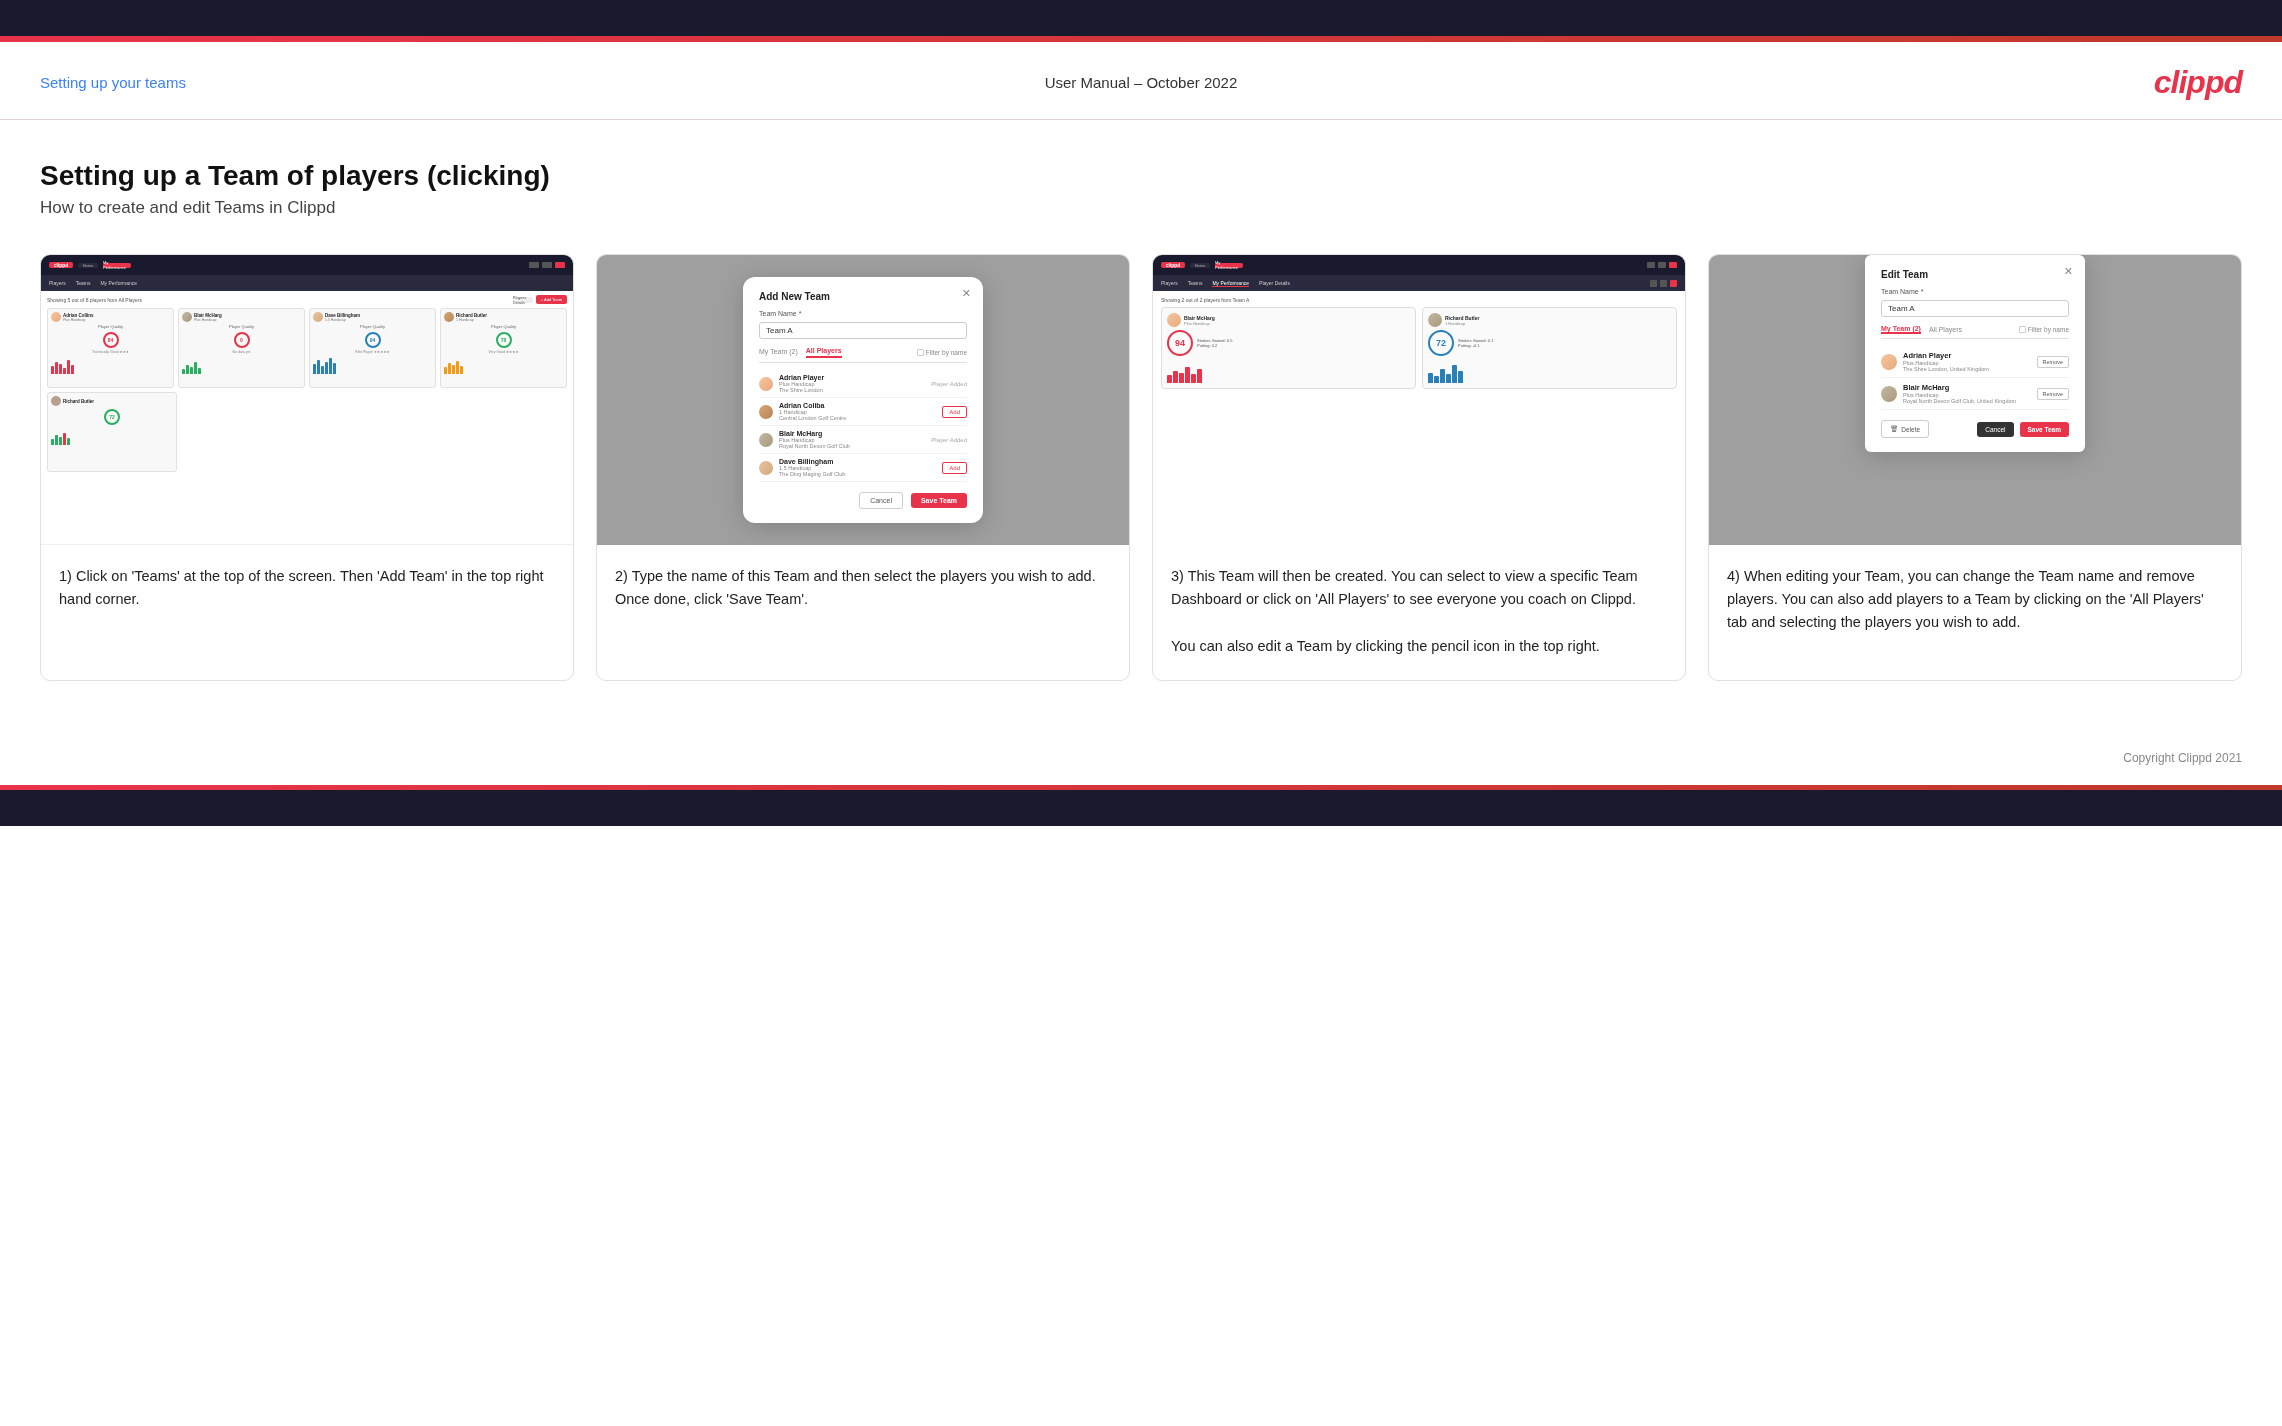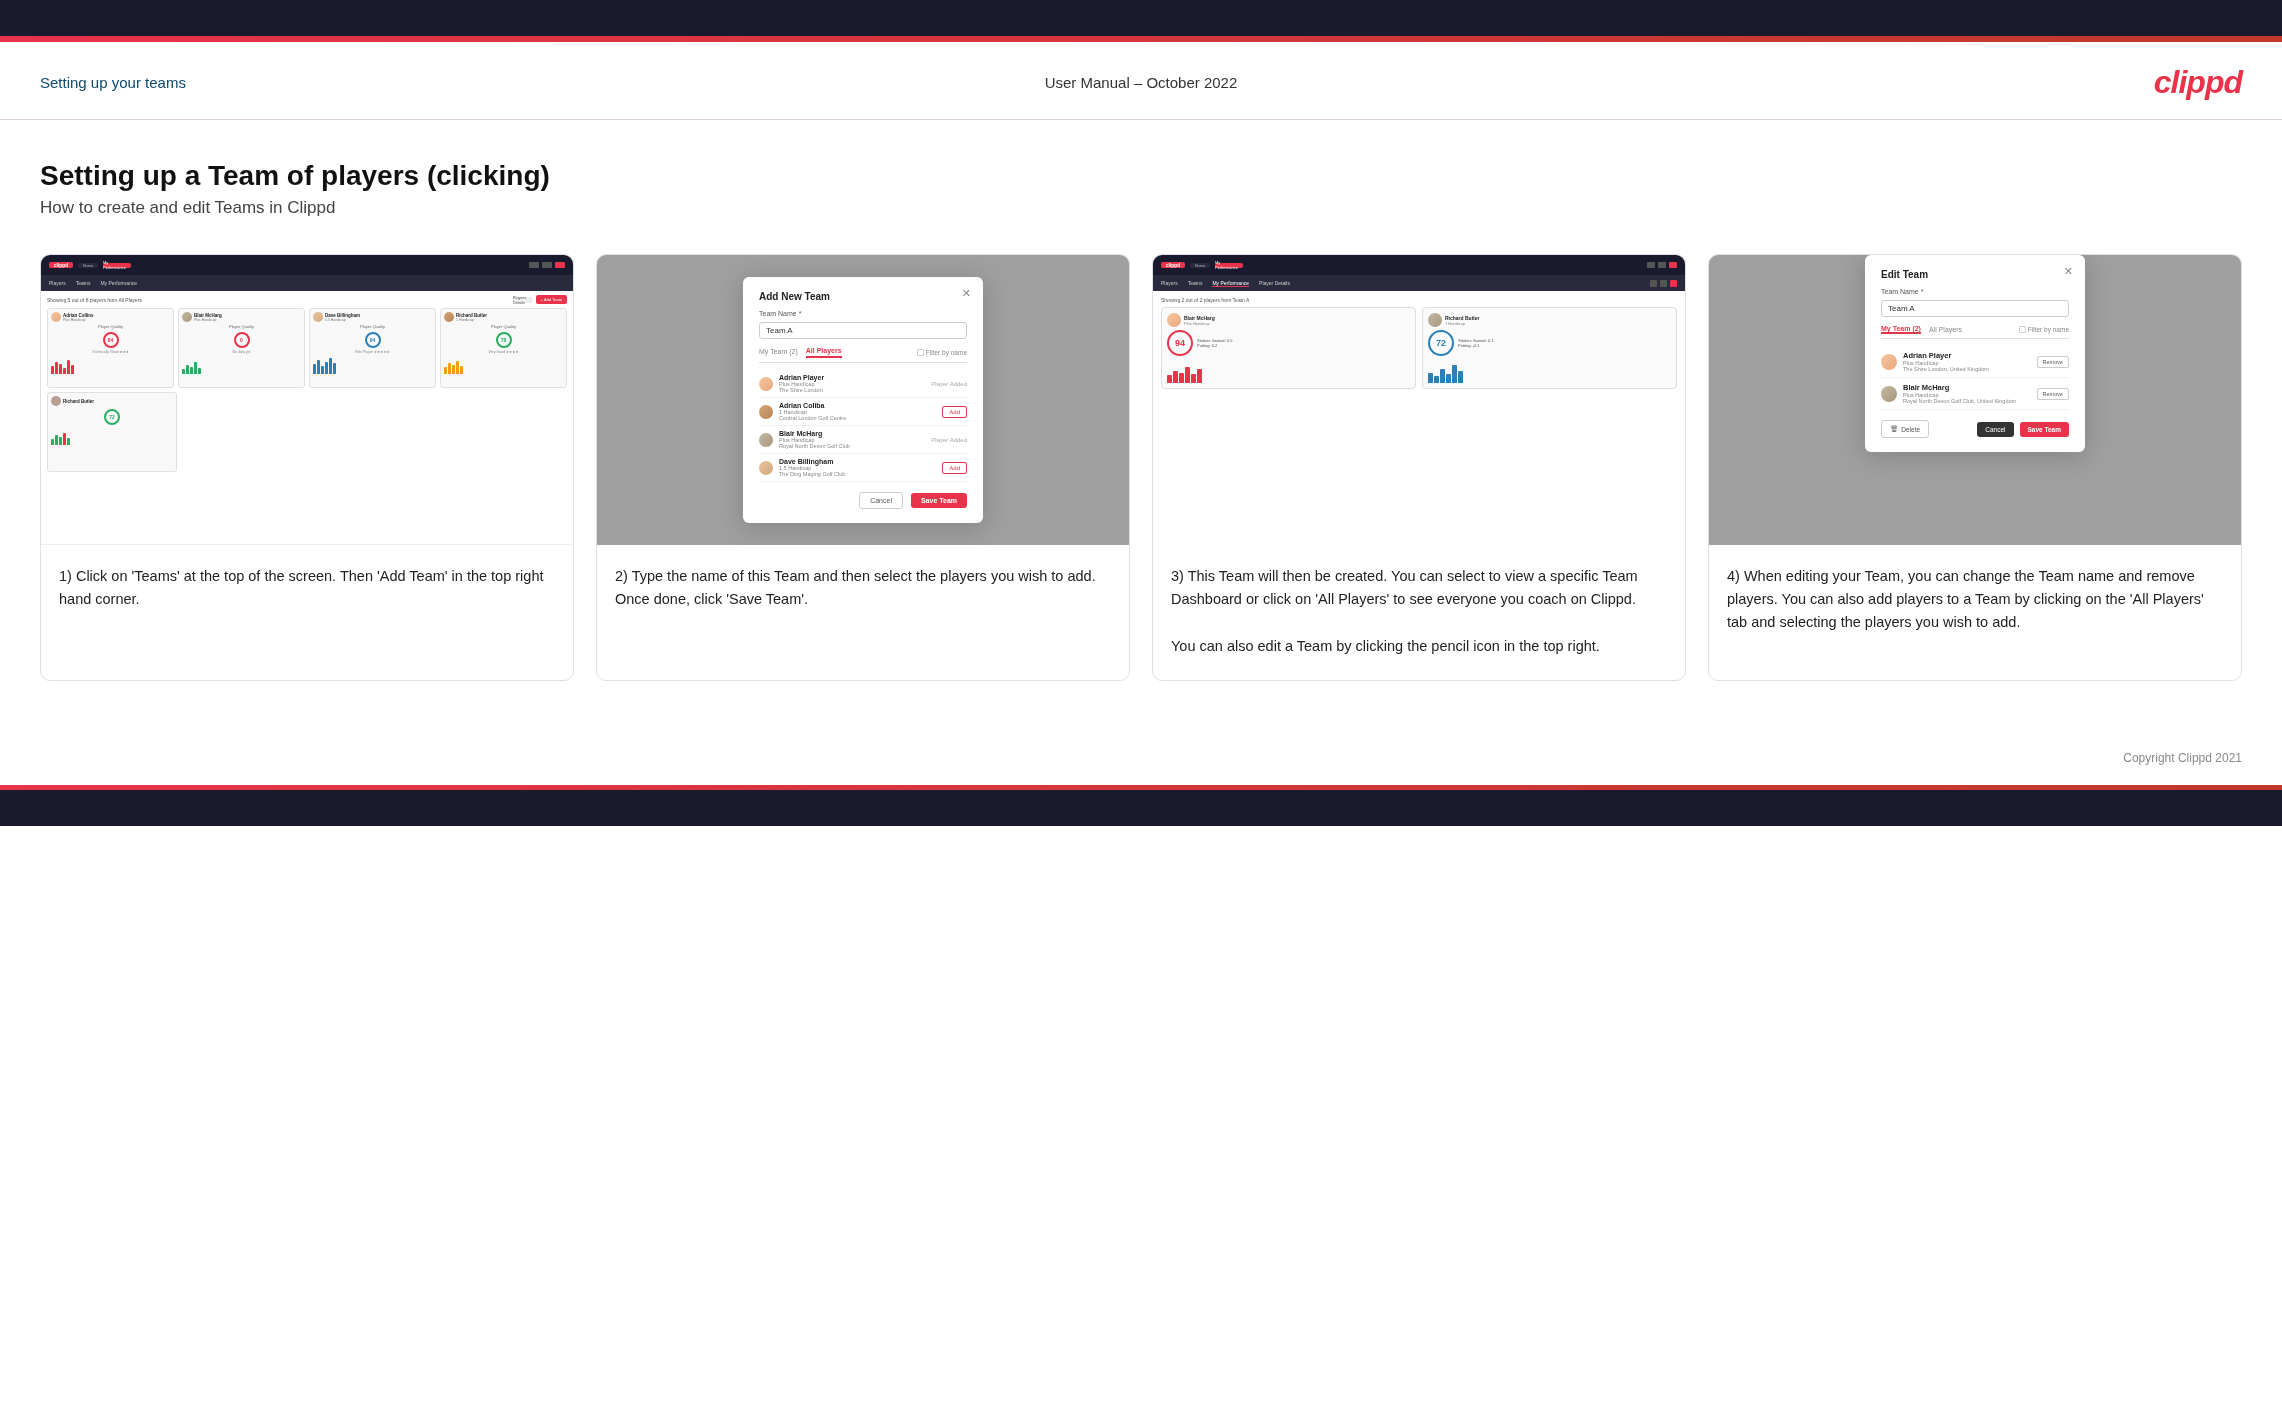--- a/index.html
+++ b/index.html
@@ -25,21 +25,21 @@
     
     .header {
       display: flex;
       align-items: center;
       justify-content: space-between;
       padding: 22px 40px 18px 40px;
       border-bottom: 1.5px solid #e0d0d8;
     }
     .header-left {
       font-size: 15px;
-      color: #0c4a6e;
+      color: #3b82f6;
     }
     .header-center {
       font-size: 15px;
       color: #333;
       position: absolute;
       left: 50%;
       transform: translateX(-50%);
     }
     .logo {
       font-size: 32px;
@@ -212,21 +212,21 @@
       background: rgba(0,0,0,0.35);
       width: 100%;
       height: 290px;
       display: flex;
       align-items: center;
       justify-content: center;
       position: relative;
     }
     .modal-box {
       background: #fff;
-      border-radius: 6px;
+      border-radius: 12px;
       width: 240px;
       padding: 14px 16px 14px 16px;
       box-shadow: 0 4px 24px rgba(0,0,0,0.18);
       position: relative;
     }
     .modal-title {
       font-size: 10px;
       font-weight: 700;
       color: #222;
       margin-bottom: 8px;

